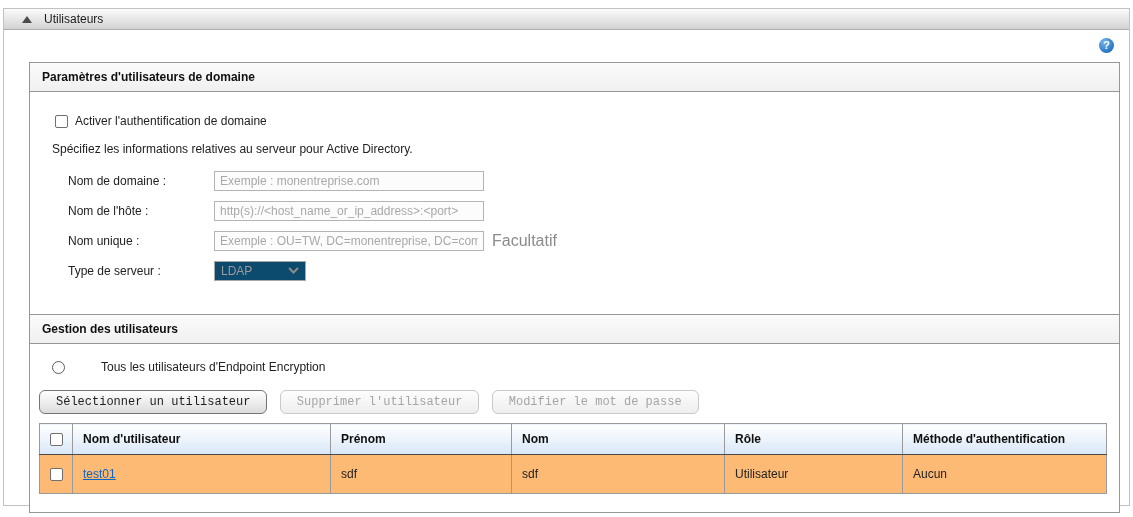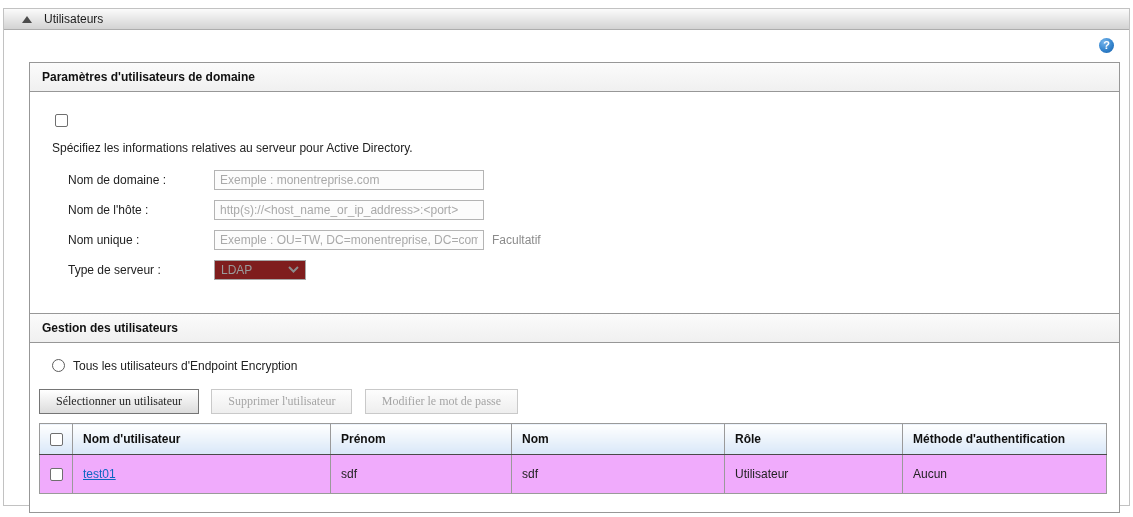--- a/index.html
+++ b/index.html
@@ -67,76 +67,76 @@
   .instruction { margin: 0 0 14px 10px; }
   .field-row { display: flex; align-items: center; margin: 0 0 9px 26px; min-height: 21px; }
   .field-label { width: 146px; flex: 0 0 auto; }
   .field-input {
     width: 270px; height: 20px;
     border: 1px solid #b4b4b4; background: #fcfcfc;
     font-family: "Liberation Sans", sans-serif; font-size: 12px;
     padding: 1px 5px; color: #555;
   }
   .field-input::placeholder { color: #a9a9a9; opacity: 1; }
-  .field-note { margin-left: 8px; font-size: 12px; color: #8b8b8b; }
+  .field-note { margin-left: 8px; font-size: 16px; color: #8b8b8b; }
   .select-box {
     width: 92px; height: 20px;
-    border: 1px solid #a7a7a7; background: #7f1d1d;
+    border: 1px solid #a7a7a7; background: #0c4a6e;
     color: #9a9a9a;
     display: flex; align-items: center; justify-content: space-between;
     padding: 0 6px;
   }
   .select-box svg { display: block; }
 
   
   .gb-body-users { padding: 16px 12px 18px 9px; }
-  .radio-row { display: flex; margin: 0 0 10px 13px; }
+  .radio-row { display: flex; align-items: center; margin: 0 0 10px 13px; gap: 28px; }
   .radio {
     width: 13px; height: 13px; border: 1px solid #5c5c5c; border-radius: 50%;
     background: #fff; position: relative; margin-right: 8px; flex: 0 0 auto;
   }
   .radio.selected::after {
     content: ""; position: absolute; left: 3px; top: 3px;
     width: 5px; height: 5px; border-radius: 50%; background: #262626;
   }
   .info-icon {
     display: inline-block; width: 14px; height: 14px; margin-left: 7px;
     border: 1px solid #4d8ec9; border-radius: 50%;
     background: linear-gradient(#ffffff, #d6e9fb);
     color: #1f6fb6; font-weight: bold; font-style: italic; font-size: 10px;
     line-height: 12px; text-align: center; cursor: pointer;
   }
 
   .toolbar { margin: 16px 0 9px 0; }
   .btn {
     display: inline-block;
-    border: 1px solid #757575; border-radius: 0;
+    border: 1px solid #757575; border-radius: 6px;
     background: linear-gradient(#ffffff, #dcdcdc);
     padding: 4px 16px; margin-right: 9px;
-    font-family: Liberation Serif, serif; font-size: 12px; color: #1e1e1e;
+    font-family: Liberation Mono, monospace; font-size: 12px; color: #1e1e1e;
     cursor: pointer;
   }
   .btn.disabled {
     border-color: #c9c9c9;
     background: linear-gradient(#fdfdfd, #eeeeee);
     color: #a5a5a5; cursor: default;
   }
 
   table.users {
     border-collapse: collapse; width: 100%;
     border: 1px solid #6d6d6d;
   }
   table.users th, table.users td { border: 1px solid #9a9a9a; }
   table.users thead th {
     background: linear-gradient(#ffffff 0%, #eaf2fb 55%, #d8e7f8 100%);
     border-bottom: 1px solid #4a4a4a;
     font-weight: bold; text-align: left;
     padding: 8px 10px; color: #101010;
   }
-  table.users td { padding: 12px 10px; background: #f0abfc; }
+  table.users td { padding: 12px 10px; background: #fdba74; }
   .col-check { width: 33px; text-align: center !important; padding: 6px 0 !important; }
   .col-check .checkbox { margin: 0 auto; display: inline-block; vertical-align: middle; }
   a.user-link { color: #0d66c2; text-decoration: underline; cursor: pointer; }
 </style>
 </head>
 <body>
 
 <div class="panel">
 
   <div class="collapse-bar">
@@ -149,20 +149,21 @@
     <div class="help-row">
       <span class="help-icon">?</span>
     </div>
 
     <div class="groupbox">
       <div class="gb-header">Paramètres d'utilisateurs de domaine</div>
       <div class="gb-body-domain">
 
         <div class="check-row">
           <span class="checkbox"></span>
+          <span>Activer l'authentification de domaine</span>
         </div>
 
         <div class="instruction">Spécifiez les informations relatives au serveur pour Active Directory.</div>
 
         <div class="field-row">
           <span class="field-label">Nom de domaine :</span>
           <input class="field-input" type="text" disabled="" placeholder="Exemple : monentreprise.com" style="">
         </div>
 
         <div class="field-row">

